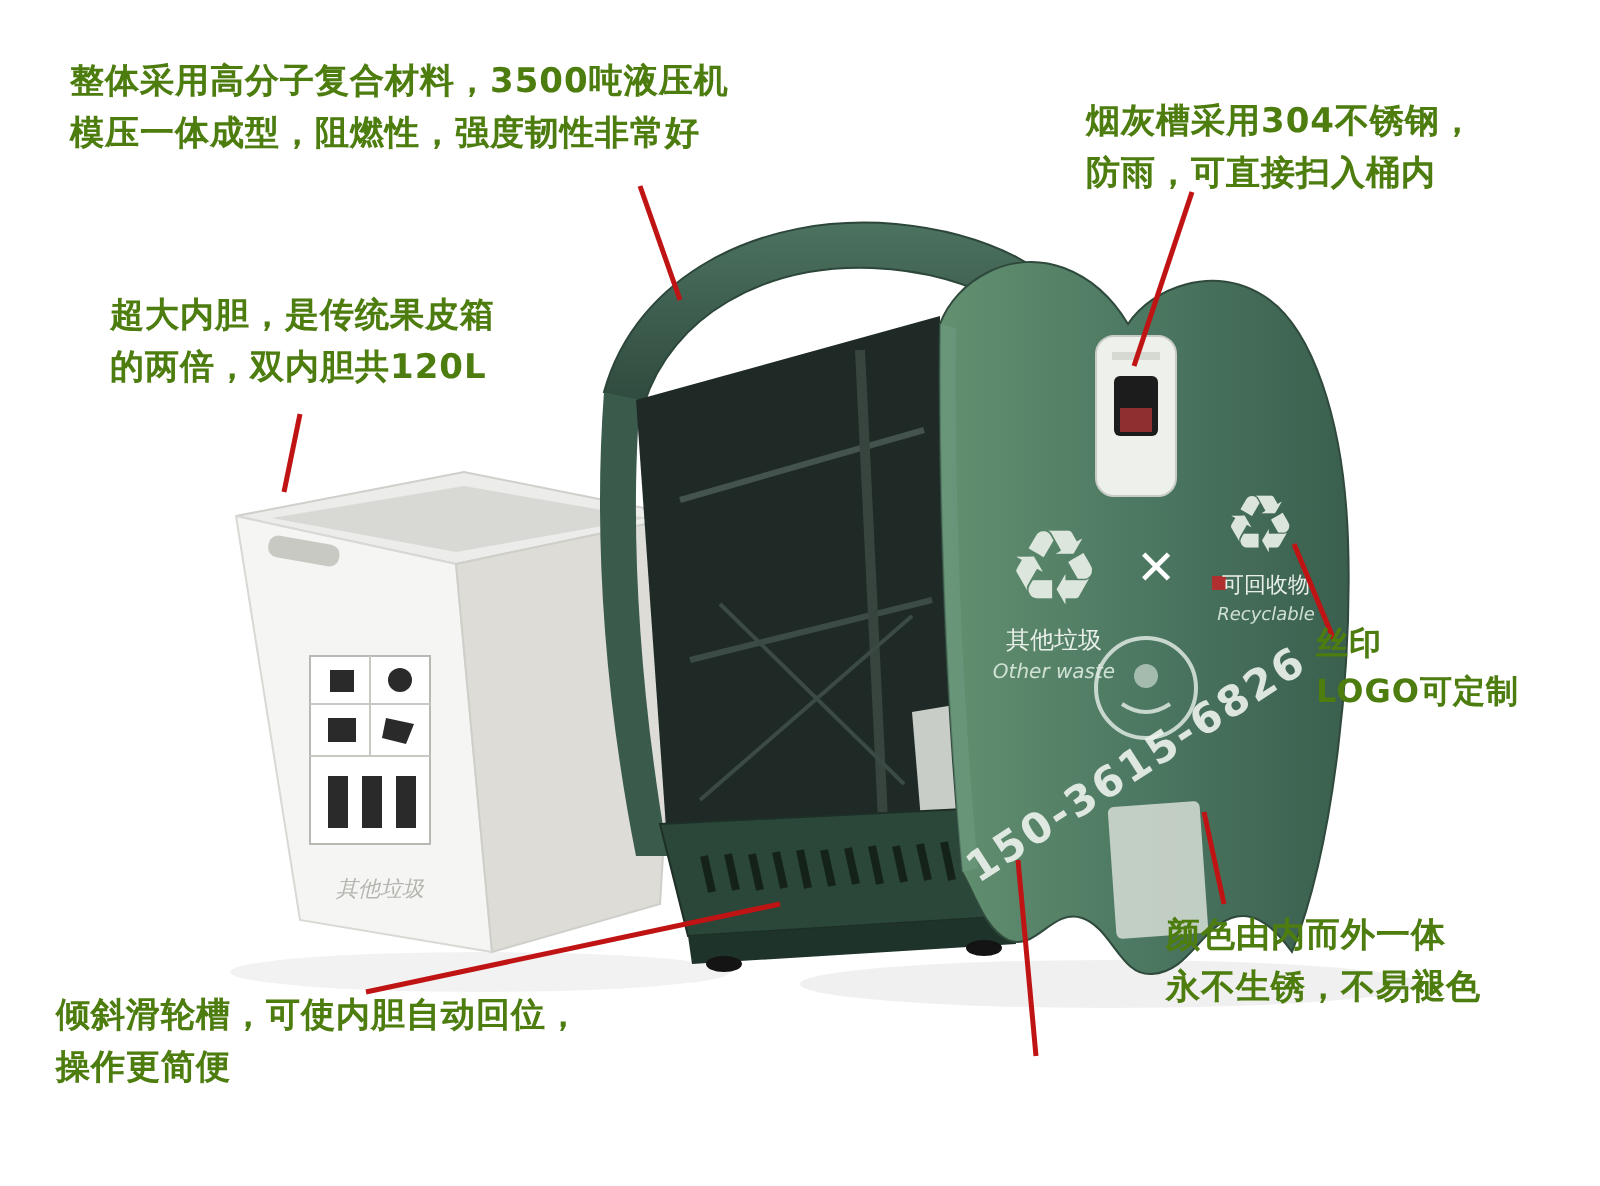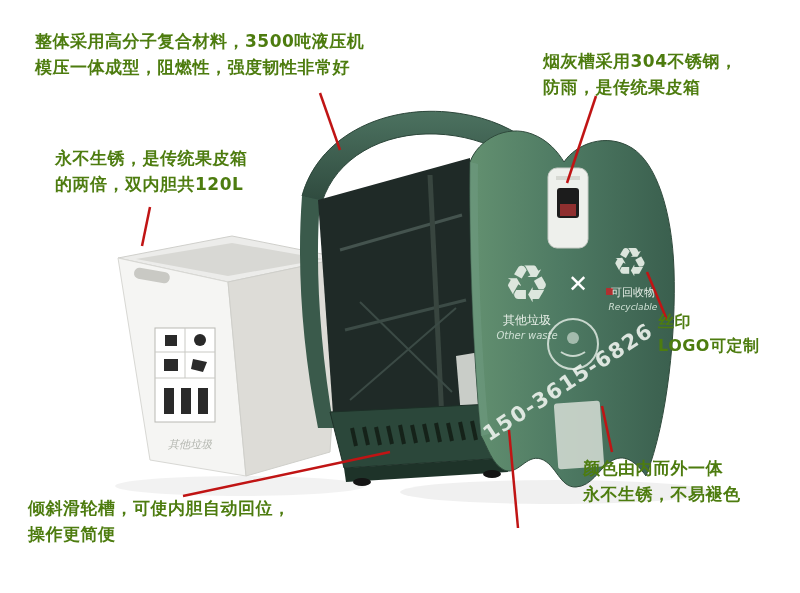--- a/index.html
+++ b/index.html
@@ -145,23 +145,23 @@
       <line x1="596" y1="96" x2="567" y2="183"></line>
       <line x1="667" y1="320" x2="647" y2="272"></line>
       <line x1="612" y1="452" x2="602" y2="406"></line>
       <line x1="183" y1="496" x2="390" y2="452"></line>
       <line x1="518" y1="528" x2="509" y2="430"></line>
     </g>
   </svg>
 
   <div class="ann" style="left:35px;top:28px;">整体采用高分子复合材料，3500吨液压机
 模压一体成型，阻燃性，强度韧性非常好</div>
-  <div class="ann" style="left:55px;top:145px;">永不生锈，是传统果皮箱
+  <div class="ann" style="left:55px;top:145px;">超大内胆，是传统果皮箱
 的两倍，双内胆共120L</div>
   <div class="ann" style="left:543px;top:48px;">烟灰槽采用304不锈钢，
-防雨，是传统果皮箱</div>
+防雨，可直接扫入桶内</div>
   <div class="ann ann-large" style="left:658px;top:310px;">丝印
 LOGO可定制</div>
   <div class="ann" style="left:28px;top:495px;">倾斜滑轮槽，可使内胆自动回位，
 操作更简便</div>
   <div class="ann" style="left:583px;top:455px;">颜色由内而外一体
 永不生锈，不易褪色</div>
 </div>
 
 </body></html>

